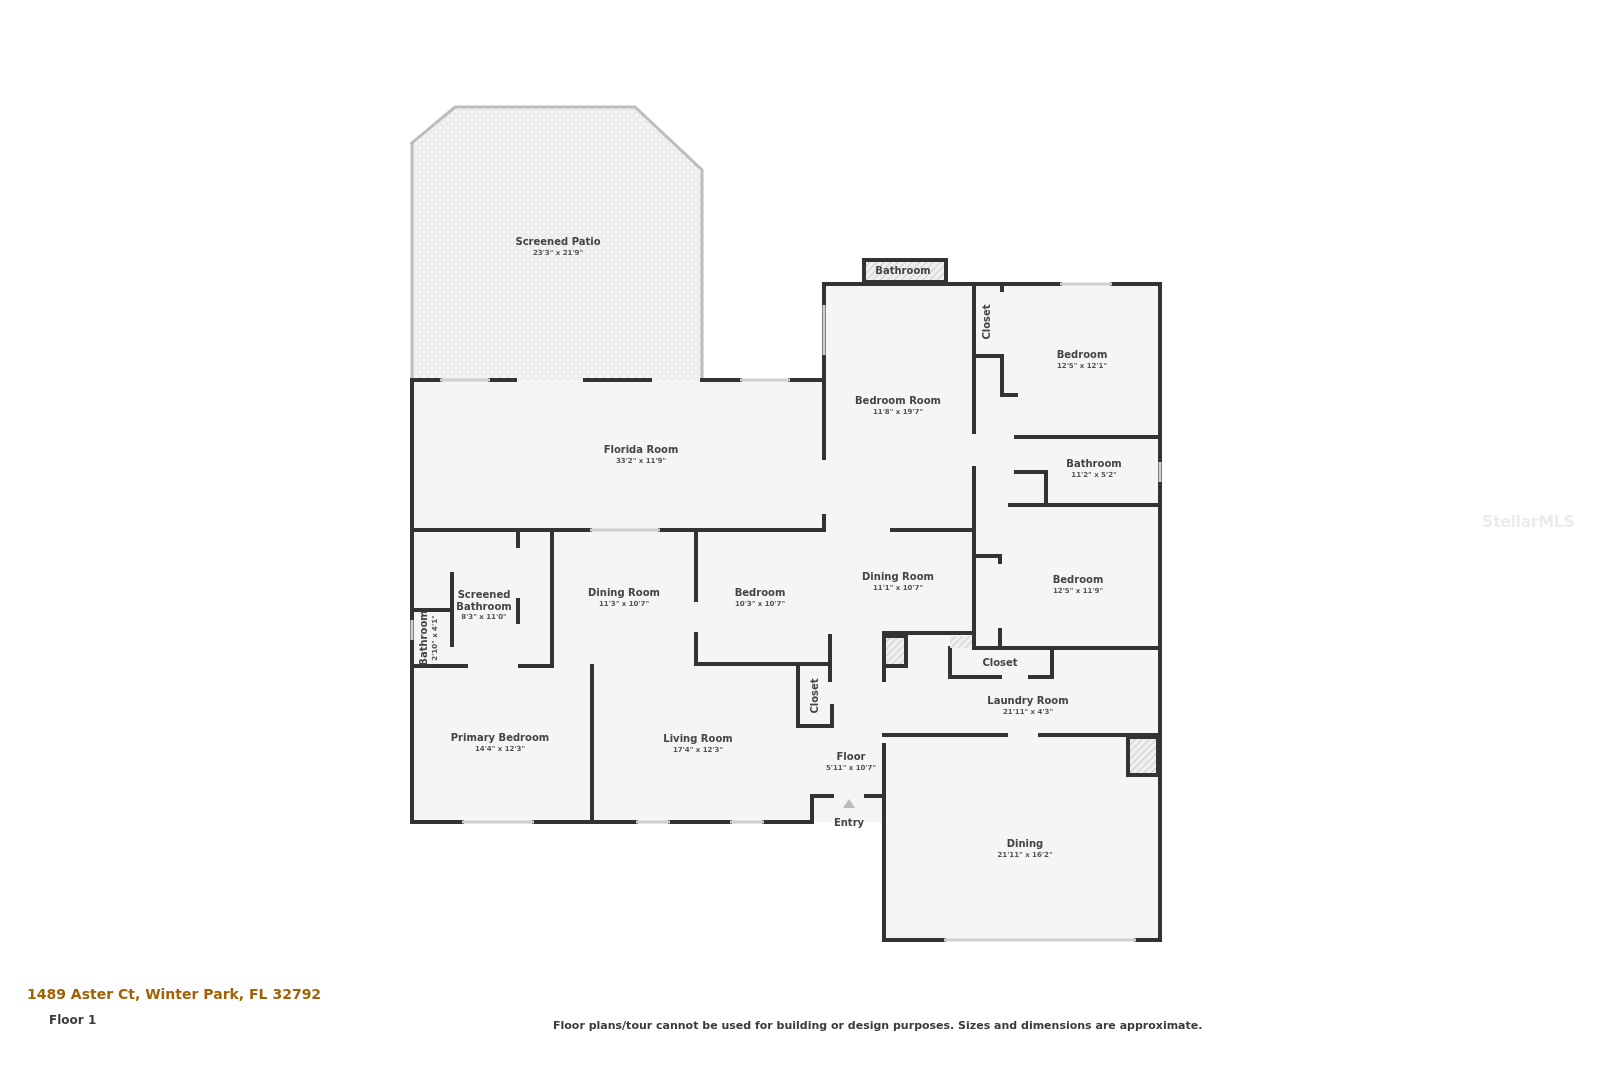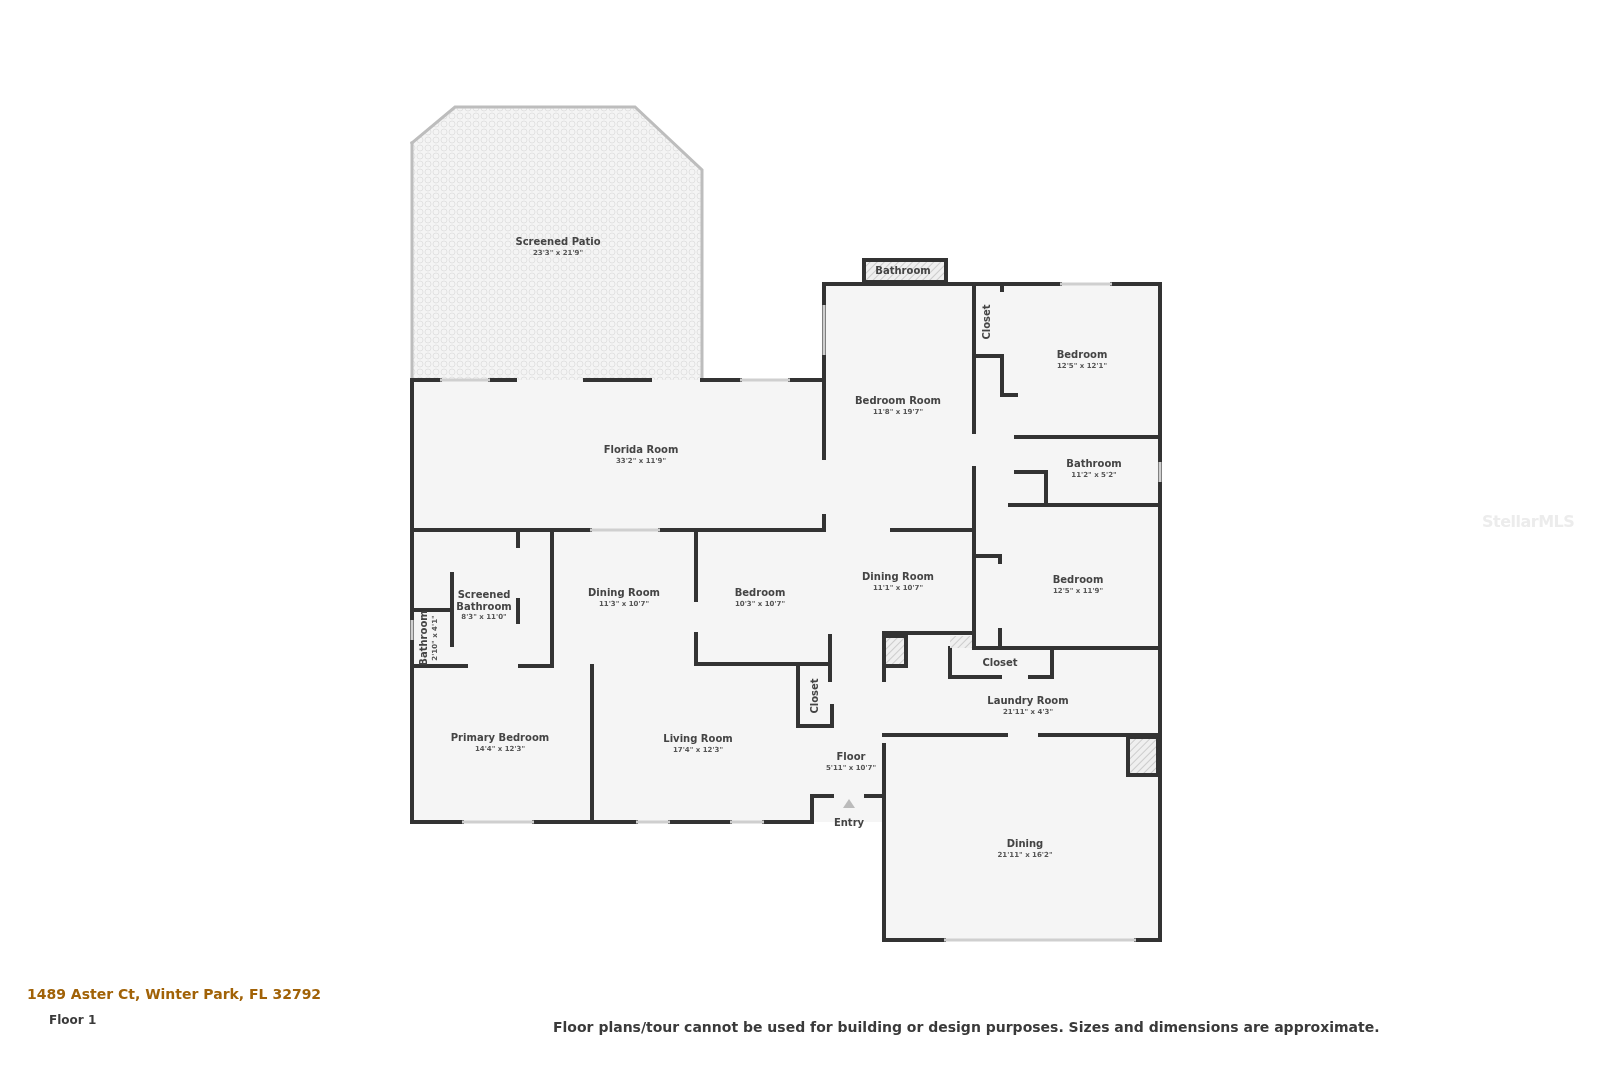--- a/index.html
+++ b/index.html
@@ -6,21 +6,21 @@
     body { width: 1600px; height: 1066px; position: relative; overflow: hidden;
            font-family: "DejaVu Sans", "Liberation Sans", sans-serif; color: #3c3c3c; }
     #plan { position: absolute; left: 0; top: 0; width: 1600px; height: 1066px; }
     .room-label { position: absolute; transform: translate(-50%, -50%); text-align: center;
                   white-space: nowrap; line-height: 1.15; }
     .room-name { display: block; font-size: 10px; font-weight: bold; color: #444; }
     .room-dim { display: block; font-size: 7px; font-weight: bold; color: #555; margin-top: 1px; }
     .vertical { transform: translate(-50%, -50%) rotate(-90deg); }
     .address { position: absolute; left: 27px; top: 986px; font-size: 14px; font-weight: bold; color: #a16207; }
     .floor { position: absolute; left: 27px; top: 1013px; font-size: 12px; font-weight: bold; color: #3a3a3a; margin-left: 22px; }
-    .disclaimer { position: absolute; left: 553px; top: 1019px; font-size: 14px; font-weight: bold; color: #3a3a3a; }
+    .disclaimer { position: absolute; left: 553px; top: 1019px; font-size: 11px; font-weight: bold; color: #3a3a3a; }
     .watermark { position: absolute; left: 1482px; top: 512px; font-size: 16px; font-weight: bold;
                  color: #ececec; letter-spacing: -0.5px; }
     .entry-label { position: absolute; font-size: 10px; font-weight: bold; color: #444;
                    transform: translate(-50%, -50%); }
   </style>
 </head>
 <body>
 
 <svg id="plan" viewBox="0 0 1600 1066" xmlns="http://www.w3.org/2000/svg">
   <defs>

